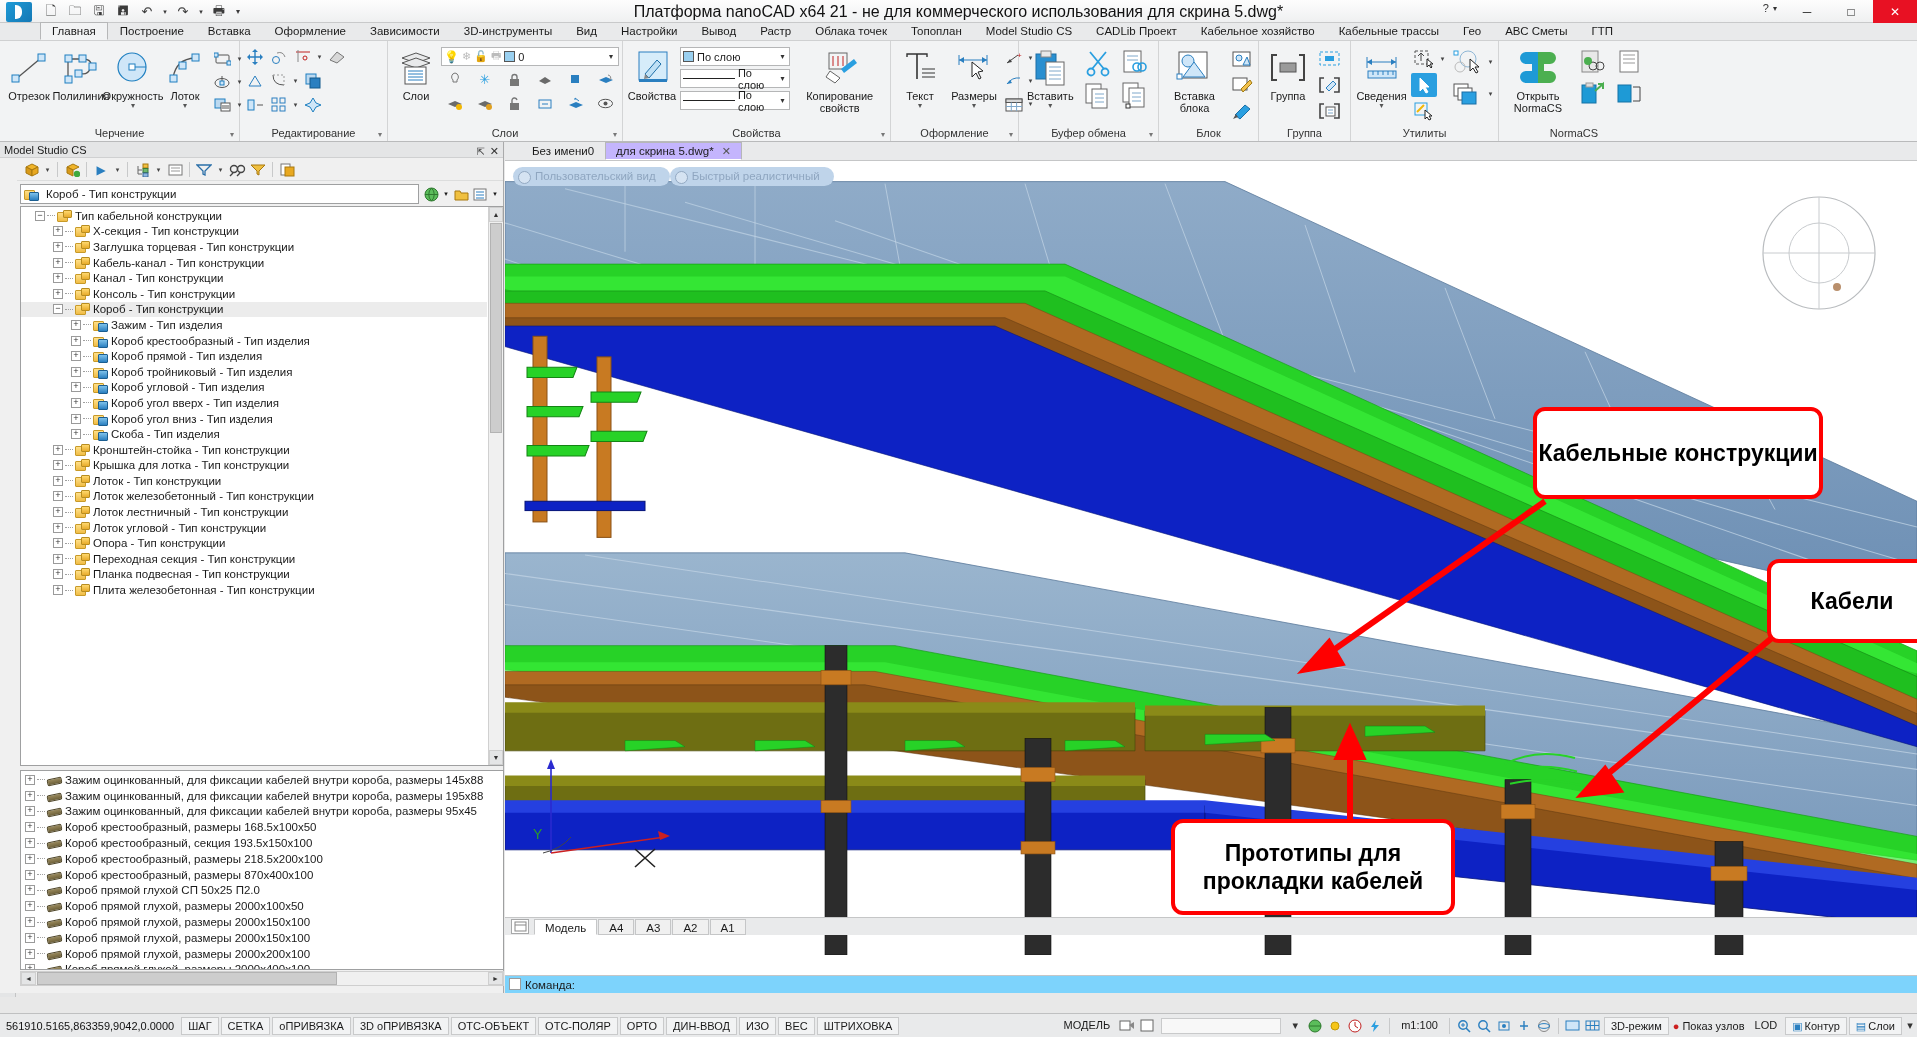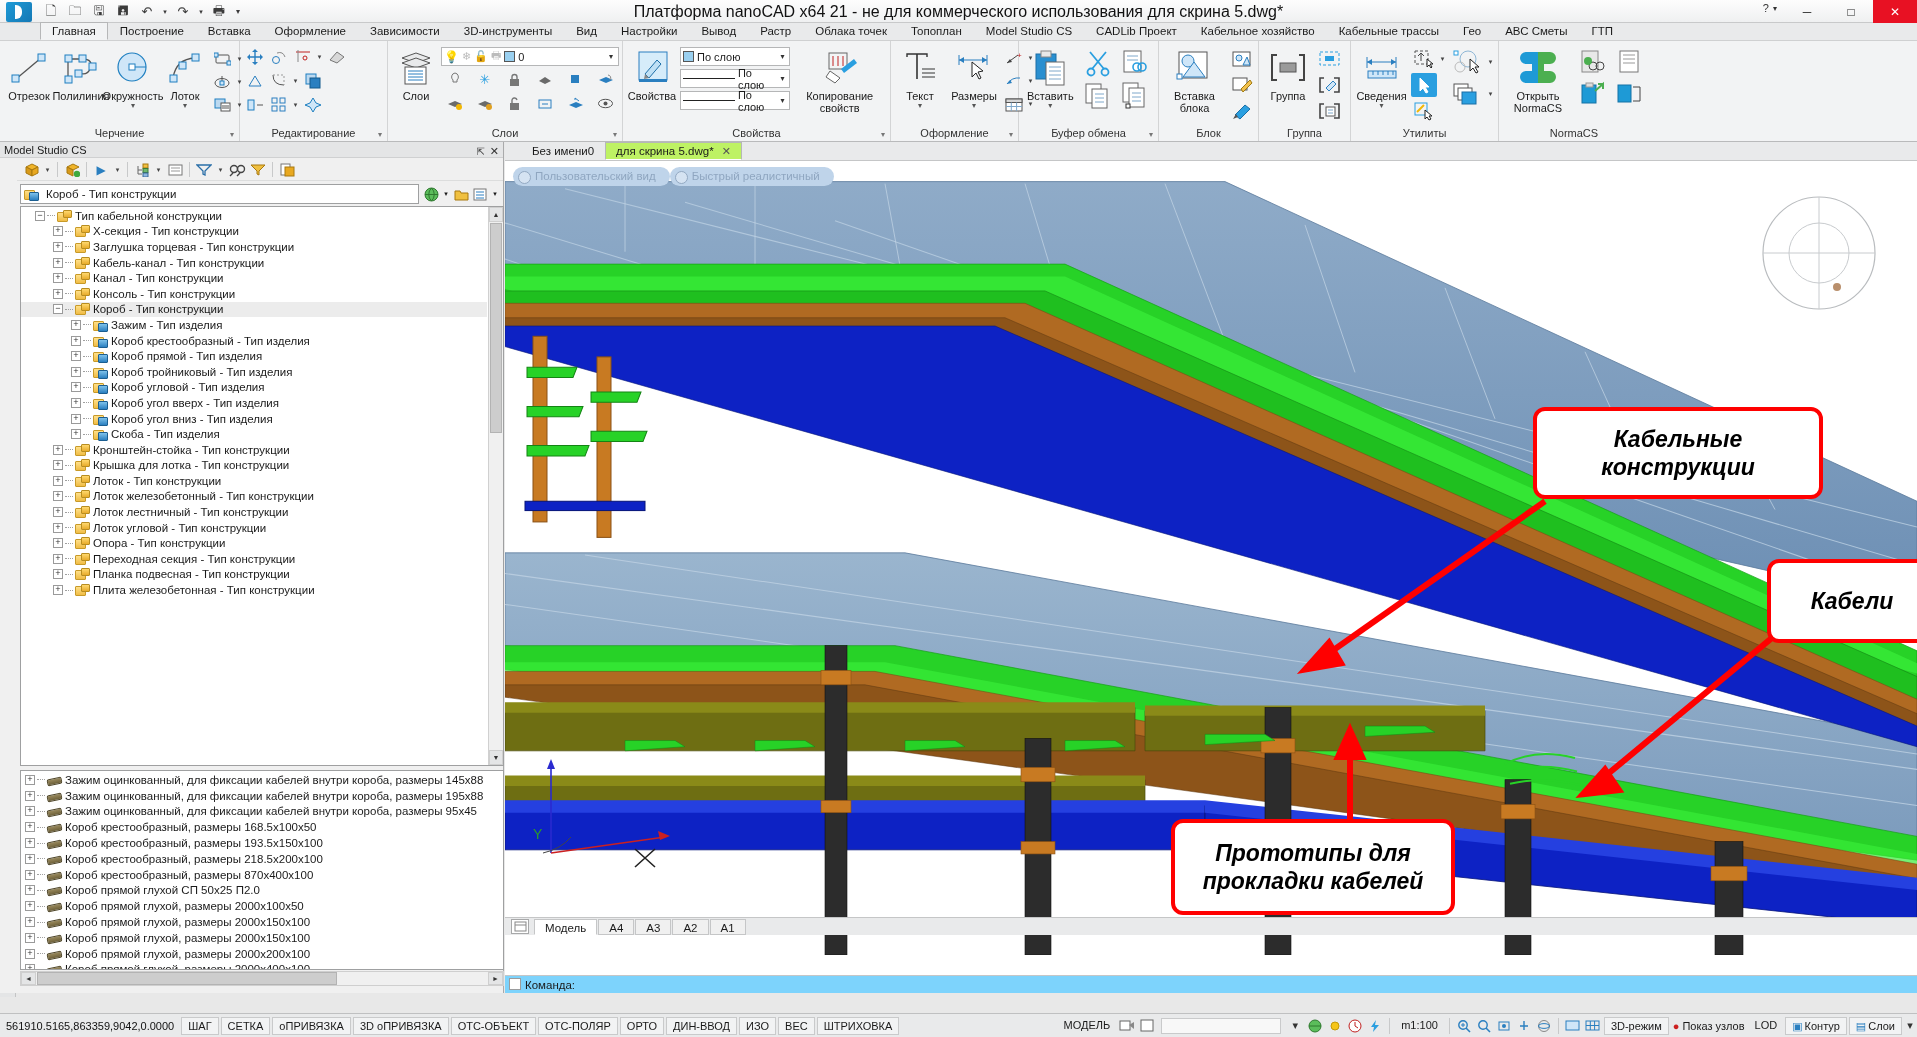--- a/index.html
+++ b/index.html
@@ -221,21 +221,21 @@
     position:absolute; left:505px; top:0; right:0; height:851px; background:#fff;
   }
   .doc-tabs {
     height:19px; background:#e9eaeb; border-bottom:1px solid #c5c6c7;
     display:flex; align-items:flex-end; padding-left:16px; gap:0;
   }
   .dtab {
     height:18px;line-height:17px;padding:0 10px;font-size:11.5px;cursor:pointer;
     border:1px solid transparent;border-bottom:none;color:#1a1a1a;
   }
-  .dtab.active{background:#bef264;border-color:#b6b7b8;border-bottom:1px solid #fff;}
+  .dtab.active{background:#c4b5fd;border-color:#b6b7b8;border-bottom:1px solid #fff;}
   .dtab .cx{margin-left:8px;font-size:11px;color:#555;}
 
   .canvas {
     position:absolute; left:0; top:19px; right:0; bottom:38px;
     background:#ffffff; overflow:hidden;
   }
   .vp-chips { position:absolute; left:8px; top:6px; display:flex; gap:0; z-index:6; }
   .vp-chip {
     height:19px; line-height:19px; padding:0 14px 0 22px; border-radius:10px;
     background:#bfd4ea; color:#8fa6c0; font-size:11.5px; position:relative; cursor:pointer;
@@ -284,21 +284,21 @@
   .sb-icon{
     width:20px;height:18px;display:flex;align-items:center;justify-content:center;
     cursor:pointer;border:1px solid transparent;font-size:11px;color:#333;
   }
   .sb-sep{width:1px;height:16px;background:#c8c9ca;margin:0 4px;}
 
   
   .callout {
     position:absolute; background:#fff; border:4px solid #ff0000; border-radius:12px;
     display:flex; align-items:center; justify-content:center; text-align:center;
-    font-weight:bold; color:#000; z-index:20; line-height:1.22;font-style:italic;
+    font-weight:bold; color:#000; z-index:20; line-height:1.22;
   }
   svg.arrows { position:absolute; left:0; top:0; width:100%; height:100%; z-index:19; pointer-events:none;}
 </style>
 </head>
 <body>
 
 <div id="app">
 
   <div class="titlebar">
     <div class="app-logo"></div>
@@ -1341,21 +1341,21 @@
             <div class="lnode">
               <span class="tog">+</span>
               <span class="dots"></span>
               <span class="icn-item"></span>
               <span>Короб крестообразный, размеры 168.5х100х50</span>
             </div>
             <div class="lnode">
               <span class="tog">+</span>
               <span class="dots"></span>
               <span class="icn-item"></span>
-              <span>Короб крестообразный, размеры 193.5х150х100</span>
+              <span>Короб крестообразный, секция 193.5х150х100</span>
             </div>
             <div class="lnode">
               <span class="tog">+</span>
               <span class="dots"></span>
               <span class="icn-item"></span>
               <span>Короб крестообразный, размеры 218.5х200х100</span>
             </div>
             <div class="lnode">
               <span class="tog">+</span>
               <span class="dots"></span>

